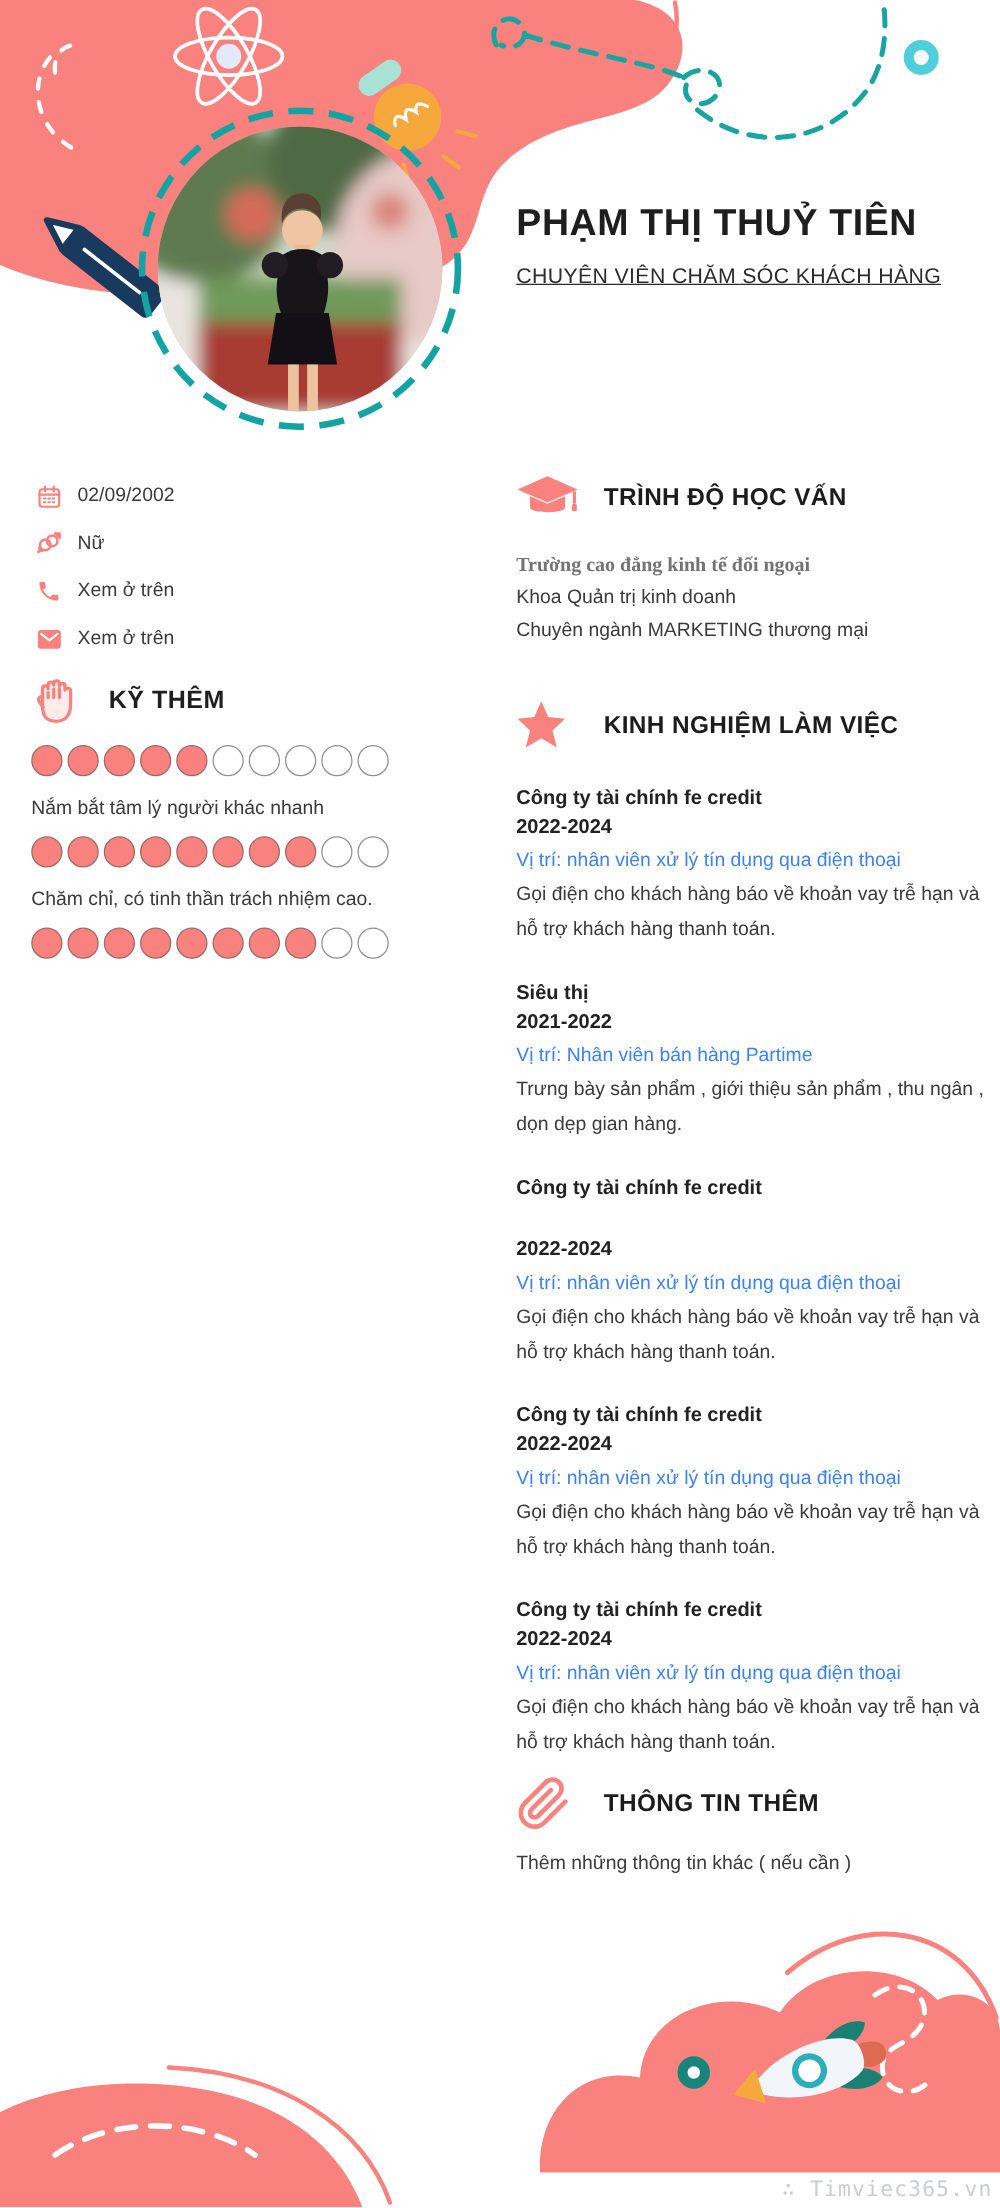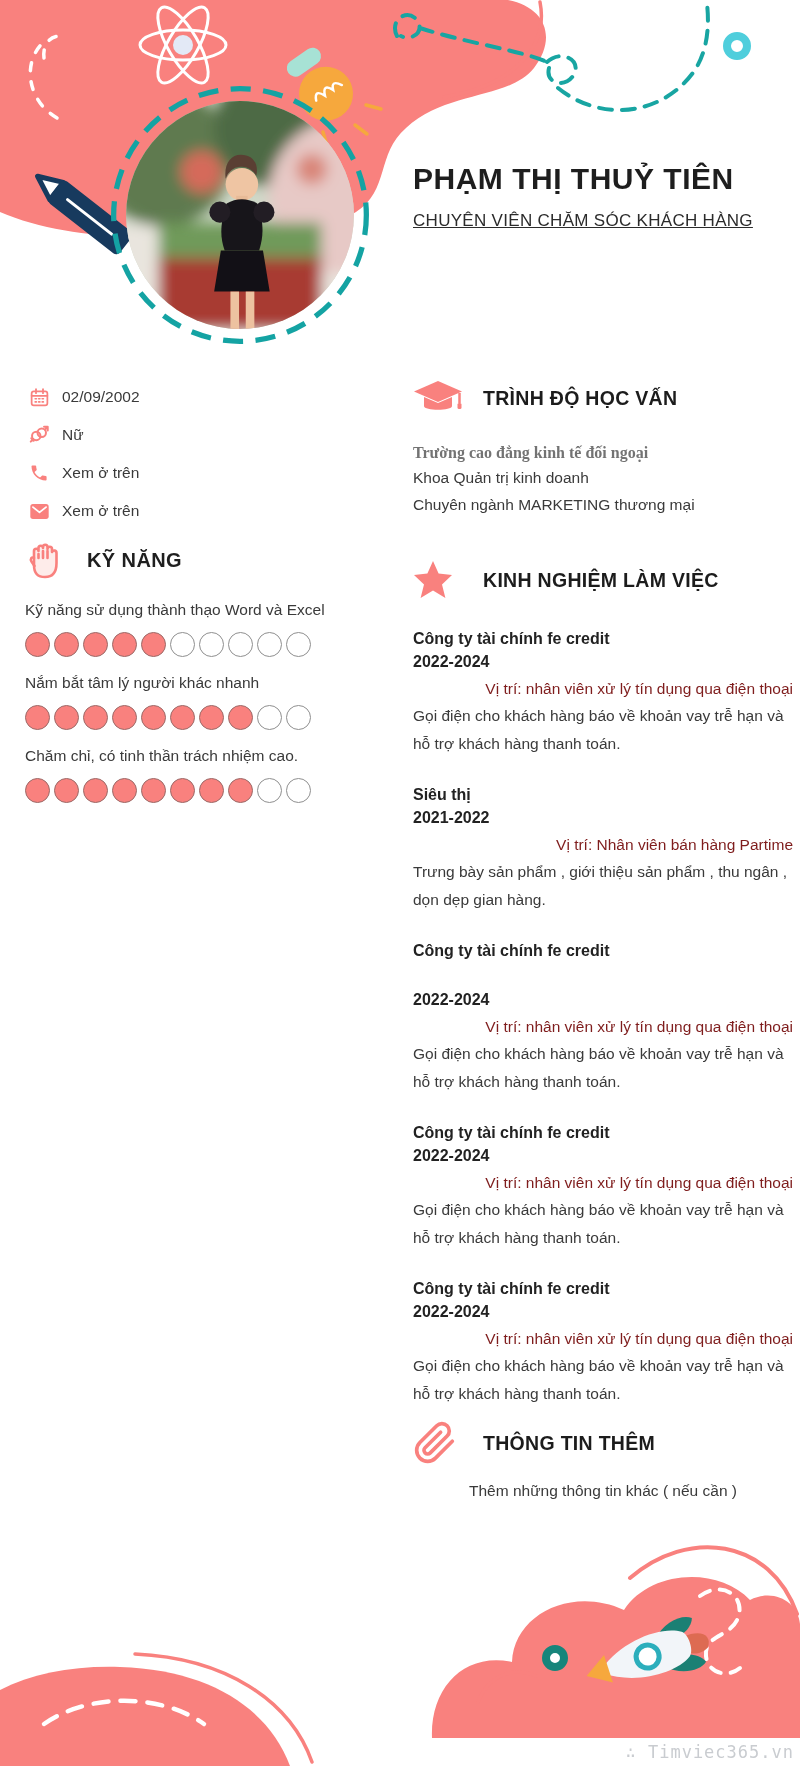--- a/index.html
+++ b/index.html
@@ -43,24 +43,24 @@
   .sec-header .stxt{margin-left:16px;font-size:19.5px;font-weight:bold;color:#1c1c1c;letter-spacing:.3px;}
   .mt-edu{margin-top:18px;}
   .edu-school{margin-top:24px;font-size:16px;font-weight:bold;color:#737373;line-height:22px;font-family:Liberation Serif, serif;}
   .edu-line{font-size:15.5px;color:#3a3a3a;line-height:27px;}
   .mt-exp{margin-top:42px;}
   .xp{margin-top:26px;}
   .xp.first{margin-top:27px;}
   .xp-company{font-size:16px;font-weight:bold;color:#222;line-height:23px;}
   .xp-period{font-size:16px;font-weight:bold;color:#222;line-height:23px;}
   .xp-period.gapped{margin-top:26px;}
-  .xp-position{font-size:15.5px;color:#7f1d1d;line-height:27px;margin-top:2px;text-align:right;}
+  .xp-position{font-size:15.5px;color:#3b82f6;line-height:27px;margin-top:2px;}
   .xp-desc{font-size:15.5px;color:#3a3a3a;line-height:27.5px;}
   .mt-info{margin-top:16px;}
-  .info-note{margin-top:16px;font-size:15.5px;color:#3a3a3a;line-height:24px;text-align:center;}
+  .info-note{margin-top:16px;font-size:15.5px;color:#3a3a3a;line-height:24px;}
 
   
   .watermark{right:6px;top:1742px;font-family:"DejaVu Sans Mono","Liberation Mono",monospace;
              font-size:17px;color:#c9ccd0;letter-spacing:1px;}
 </style>
 </head>
 <body>
 
 <div class="page">
 
@@ -209,24 +209,23 @@
     <div class="skills-header">
       <span class="hicon">
         <svg width="42" height="48" viewBox="0 0 42 48">
           <g fill="#FEECEA" stroke="#F9817E" stroke-width="2.6" stroke-linejoin="round" stroke-linecap="round">
             <path d="M9,22 l0,-7 c0,-3 4.5,-3 4.5,0 l0,-3 c0,-3 4.5,-3 4.5,0 l0,-1 c0,-3 4.5,-3 4.5,0 l0,2 c0,-3 4.5,-3 4.5,0 l0,3 c1.5,-2.5 4.5,-1.5 4.5,1 l0,10 c0,9 -4,14 -11.5,14 c-7.5,0 -11,-4 -11,-12 z"></path>
             <path d="M9,22 c-2.5,-1.5 -4,1 -2.5,3.5 l3,4.5" fill="none"></path>
             <path d="M13.5,18 l0,4 M18,15 l0,7 M22.5,15 l0,7" fill="none"></path>
           </g>
         </svg>
       </span>
-      <span class="htxt">KỸ NĂNG</span>
-    </div>
-
-    <div class="skill-label">Kỹ năng sử dụng thành thạo Word và Excel</div>
+      <span class="htxt">KỸ THÊM</span>
+    </div>
+
     <div class="dots-row">
         <span class="dot filled"></span>
         <span class="dot filled"></span>
         <span class="dot filled"></span>
         <span class="dot filled"></span>
         <span class="dot filled"></span>
         <span class="dot"></span>
         <span class="dot"></span>
         <span class="dot"></span>
         <span class="dot"></span>

